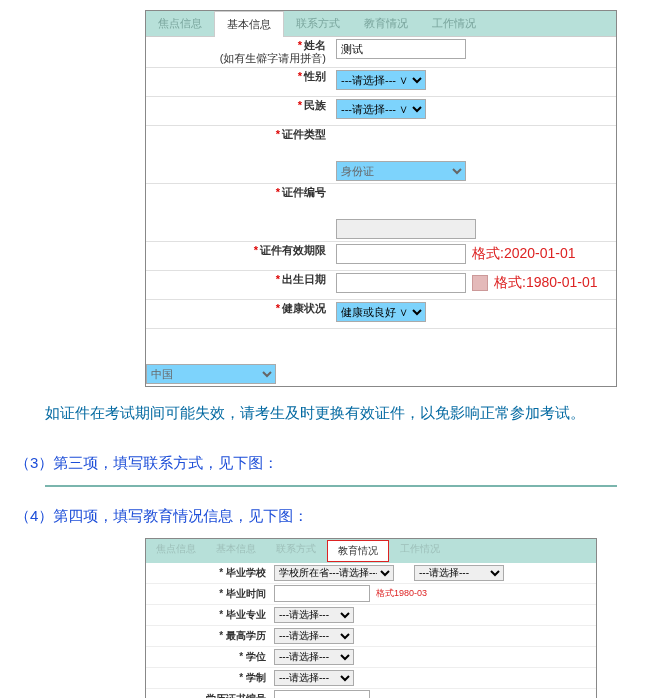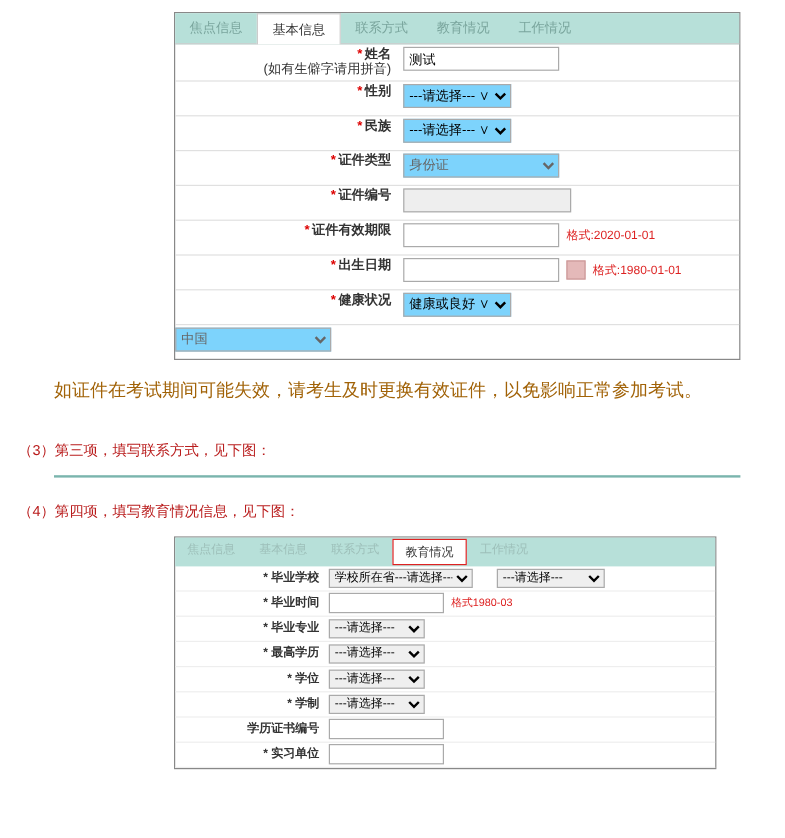--- a/index.html
+++ b/index.html
@@ -74,43 +74,43 @@
     width: 120px;
   }
   .input-cell select {
     font-size: 11px;
     height: 20px;
     border: 1px solid #aaa;
     background: #7dd3fc;
   }
   .sel-mid { width: 130px; }
   .sel-short { width: 90px; }
-  .sel-disabled { background: #eee; color: #666; }
-  .hint-red { color: #d22; font-size: 10px; margin-left: 6px; }
+  .sel-disabled { background: #eee; color: #666; margin-top: 33px; }
+  .hint-red { color: #d22; font-size: 14px; margin-left: 6px; }
   .date-icon {
     display: inline-block;
     width: 14px;
     height: 14px;
     background: #e4b9b9;
     border: 1px solid #c99;
     margin-left: 6px;
     vertical-align: middle;
   }
 
   
   .warn {
-    color: #a16207;
+    color: #0369a1;
     font-size: 15px;
     line-height: 2.1;
     margin: 10px 0 25px 0;
     text-indent: 2em;
   }
   .step {
-    font-size: 12px;
-    color: #b91c1c;
+    font-size: 15px;
+    color: #1d4ed8;
     margin: 15px 0 12px 0;
   }
 
   
   .contact-box {
     border: 1px solid #7ab5ad;
     width: 570px;
     margin: 10px 0 20px 30px;
   }
   .contact-row { display: flex; border-bottom: 1px solid #7ab5ad; }

